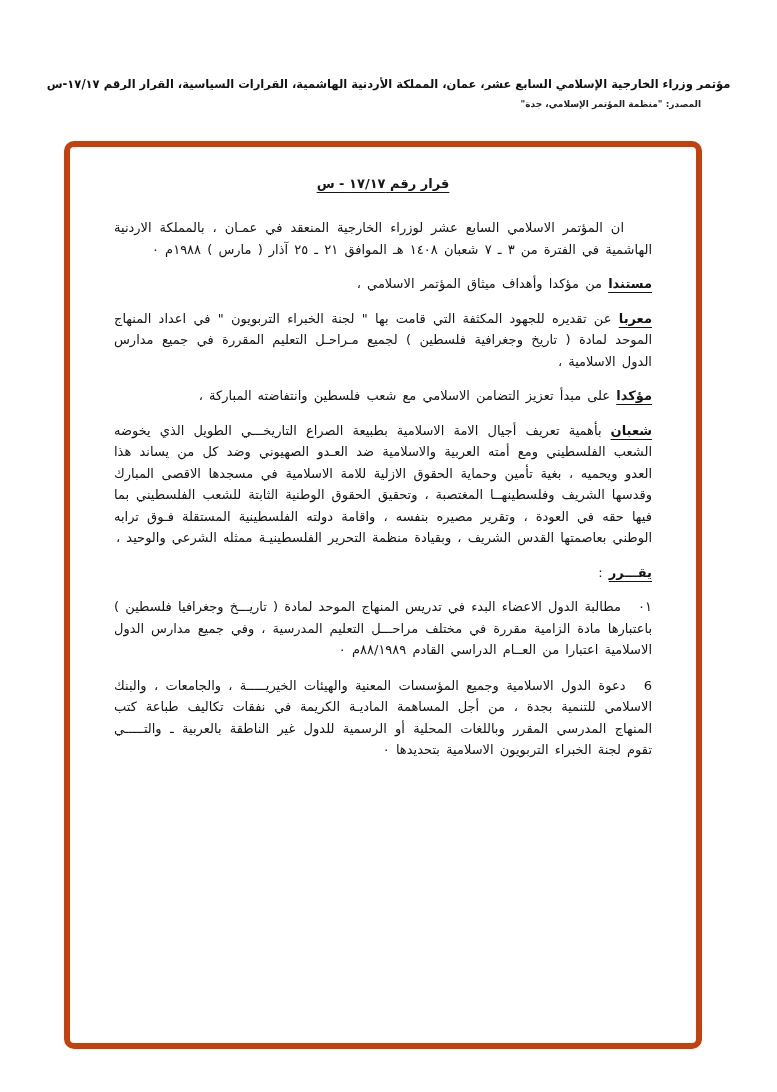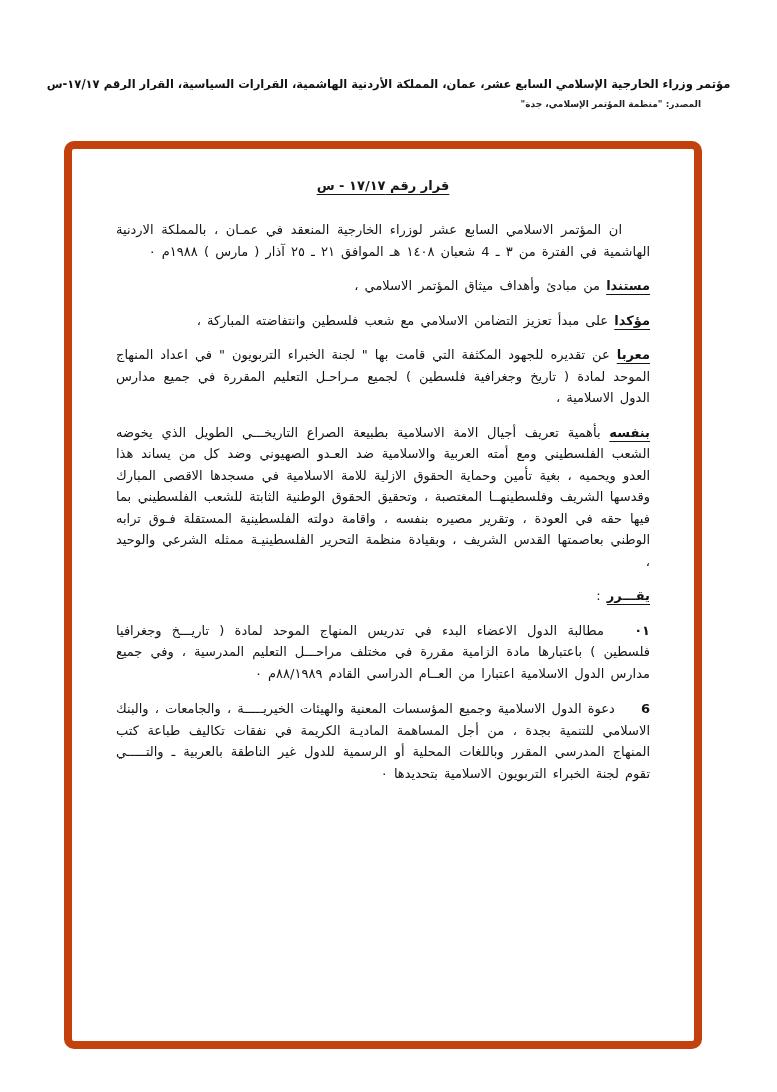--- a/index.html
+++ b/index.html
@@ -39,21 +39,21 @@
     font-size: 9px;
     font-weight: bold;
     color: #222;
   }
   .scan-box {
     position: absolute;
     left: 64px;
     top: 141px;
     width: 638px;
     height: 908px;
-    border: 8px solid #c2410c;
+    border: 6px solid #c2410c;
     border-radius: 10px;
     background: #ffffff;
     padding: 26px 44px 10px 44px;
     overflow: hidden;
   }
   .title-block {
     direction: rtl;
     text-align: center;
     margin-bottom: 22px;
   }
@@ -86,22 +86,22 @@
   .item {
     direction: rtl;
     text-align: justify;
     font-size: 13px;
     line-height: 21.5px;
     word-spacing: 2px;
     margin-bottom: 14px;
     color: #141414;
   }
   .item .marker {
-    font-weight: bold;
-    margin-left: 20px;
+    font-weight: normal;
+    margin-left: 11px;
     unicode-bidi: embed;
   }
 </style>
 </head>
 <body>
 
 <div class="page">
 
   <div class="header-line">مؤتمر وزراء الخارجية الإسلامي السابع عشر، عمان، المملكة الأردنية الهاشمية، القرارات السياسية، القرار الرقم ١٧/١٧-س</div>
 
@@ -109,40 +109,40 @@
 
   <div class="scan-box">
 
     <div class="title-block">
       <div class="title-line">
         <span>قرار رقم ١٧/١٧ - س</span>
       </div>
     </div>
 
     <p class="para indent">
-      <span>ان المؤتمر الاسلامي السابع عشر لوزراء الخارجية المنعقد في عمـان ، بالمملكة الاردنية الهاشمية في الفترة من ٣ ـ 4 شعبان ١٤٠٨ هـ الموافق ٢١ ـ ٢٥ آذار ( مارس ) ١٩٨٨م ٠</span>
+      <span>ان المؤتمر الاسلامي السابع عشر لوزراء الخارجية المنعقد في عمـان ، بالمملكة الاردنية الهاشمية في الفترة من ٣ ـ ٧ شعبان ١٤٠٨ هـ الموافق ٢١ ـ ٢٥ آذار ( مارس ) ١٩٨٨م ٠</span>
     </p>
 
     <p class="para">
       <span class="lead">مستندا</span>
-      <span>من مبادئ وأهداف ميثاق المؤتمر الاسلامي ،</span>
+      <span>من مؤكدا وأهداف ميثاق المؤتمر الاسلامي ،</span>
+    </p>
+
+    <p class="para">
+      <span class="lead">معربا</span>
+      <span>عن تقديره للجهود المكثفة التي قامت بها " لجنة الخبراء التربويون " في اعداد المنهاج الموحد لمادة ( تاريخ وجغرافية فلسطين ) لجميع مـراحـل التعليم المقررة في جميع مدارس الدول الاسلامية ،</span>
     </p>
 
     <p class="para">
       <span class="lead">مؤكدا</span>
       <span>على مبدأ تعزيز التضامن الاسلامي مع شعب فلسطين وانتفاضته المباركة ،</span>
     </p>
 
     <p class="para">
-      <span class="lead">معربا</span>
-      <span>عن تقديره للجهود المكثفة التي قامت بها " لجنة الخبراء التربويون " في اعداد المنهاج الموحد لمادة ( تاريخ وجغرافية فلسطين ) لجميع مـراحـل التعليم المقررة في جميع مدارس الدول الاسلامية ،</span>
-    </p>
-
-    <p class="para">
-      <span class="lead">بنفسه</span>
+      <span class="lead">شعبان</span>
       <span>بأهمية تعريف أجيال الامة الاسلامية بطبيعة الصراع التاريخـــي الطويل الذي يخوضه الشعب الفلسطيني ومع أمته العربية والاسلامية ضد العـدو الصهيوني وضد كل من يساند هذا العدو ويحميه ، بغية تأمين وحماية الحقوق الازلية للامة الاسلامية في مسجدها الاقصى المبارك وقدسها الشريف وفلسطينهــا المغتصبة ، وتحقيق الحقوق الوطنية الثابتة للشعب الفلسطيني بما فيها حقه في العودة ، وتقرير مصيره بنفسه ، واقامة دولته الفلسطينية المستقلة فـوق ترابه الوطني بعاصمتها القدس الشريف ، وبقيادة منظمة التحرير الفلسطينيـة ممثله الشرعي والوحيد ،</span>
     </p>
 
 
     <p class="para">
       <span class="lead">يقـــرر</span>
       <span>:</span>
     </p>
 
     <p class="item">

